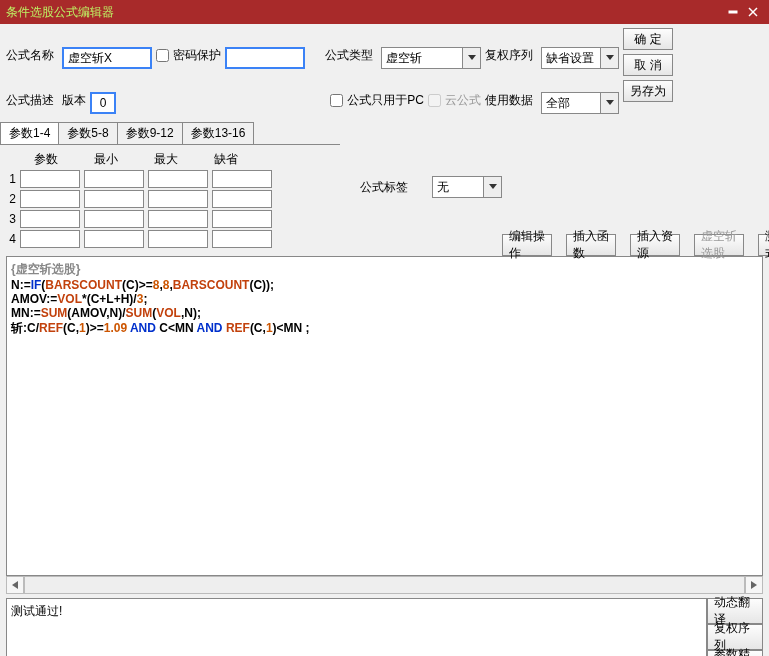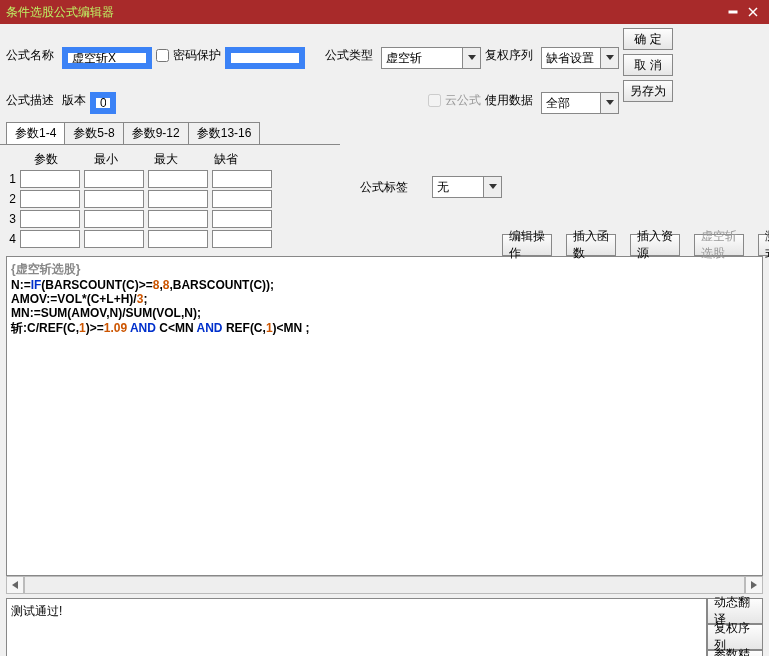--- a/index.html
+++ b/index.html
@@ -5,45 +5,45 @@
 * { box-sizing: border-box; margin: 0; padding: 0; font-family: "Microsoft YaHei", SimSun, sans-serif; font-size: 12px; }
 body { background: #f0f0f0; width: 769px; height: 656px; overflow: hidden; }
 .titlebar { background: #a82a2a; color: #bef264; height: 24px; display: flex; align-items: center; padding: 0 6px; }
 .titlebar .title { flex: 1; }
 .titlebar .winbtn { width: 20px; height: 20px; display: flex; align-items: center; justify-content: center; cursor: pointer; }
 .titlebar .winbtn svg { stroke: #fff; fill: none; }
 .topform { padding: 4px 6px; display: grid; grid-template-columns: 1fr 140px; gap: 4px; }
 .topform-left { display: flex; flex-direction: column; gap: 4px; }
 .row { display: flex; align-items: flex-start; gap: 4px; margin-top: 19px; }
 .lbl { width: 52px; color: #000; }
-.txtbox { background: #fff; border: 6px solid #3b82f6; height: 22px; padding: 2px 4px; }
+.txtbox { background: #fff; border: 2px solid #3b82f6; height: 22px; padding: 2px 4px; }
 .chkrow { display: flex; align-items: center; gap: 4px; }
 .chkrow input[type=checkbox] { width: 13px; height: 13px; }
 .combo { display: flex; align-items: center; background: #fff; border: 1px solid #888; height: 22px; }
 .combo .cval { flex: 1; padding: 0 4px; }
 .combo .carrow { width: 18px; height: 100%; border-left: 1px solid #888; display: flex; align-items: center; justify-content: center; background: #eee; }
 .carrow svg { fill: #333; }
 .btn { background: linear-gradient(#fdfdfd,#e6e6e6); border: 1px solid #888; height: 22px; padding: 0 6px; display: flex; align-items: center; justify-content: center; cursor: pointer; min-width: 50px; }
 .btn.disabled { color: #999; }
 .rightbtns { display: flex; flex-direction: column; gap: 4px; align-items: flex-start; }
 .rightbtns .btn { width: 50px; }
-.tabsrow { display: flex; border-bottom: 1px solid #888; margin-top: 4px; padding-left: 6px; }
+.tabsrow { display: flex; border-bottom: 1px solid #888; margin-top: 4px; padding-left: 0; }
 .tab { border: 1px solid #888; border-bottom: none; padding: 2px 8px; background: #f0f0f0; margin-right: -1px; cursor: pointer; }
 .tab.active { background: #fff; }
 .paramgrid { padding: 6px; display: flex; gap: 6px; }
 .paramgrid .phead { display: flex; margin-bottom: 2px; }
 .paramgrid .phead span { width: 60px; text-align: center; }
 .paramgrid .prow { display: flex; gap: 4px; margin-bottom: 2px; align-items: center; }
 .paramgrid .pnum { width: 10px; text-align: right; }
 .paramgrid .pcell { width: 60px; height: 18px; border: 1px solid #888; background: #fff; }
 .btnrow { display: flex; gap: 14px; justify-content: flex-end; padding-right: 6px; align-items: flex-end; }
 .codearea { border: 1px solid #888; background: #fff; margin: 0 6px; height: 320px; padding: 4px; overflow: auto; font-family: "Courier New", monospace; font-size: 13px; font-weight: bold; }
 .codetitle { color: #888; }
 .kw-blue { color: #0030cc; }
-.kw-green { color: #000000; }
+.kw-green { color: #c2410c; }
 .kw-num { color: #cc5500; }
 .kw-black { color: #000; }
 .scroll { display: flex; margin: 0 6px; }
 .scroll .track { flex: 1; height: 18px; background: #eee; border: 1px solid #bbb; position: relative; }
 .scroll .end { width: 18px; height: 18px; border: 1px solid #bbb; background: #f6f6f6; display: flex; align-items: center; justify-content: center; }
 .bottom { display: flex; margin: 4px 6px 0 6px; }
 .statusbox { flex: 1; border: 1px solid #888; background: #fff; height: 104px; padding: 4px; color: #000; }
 .sidebtns { display: flex; flex-direction: column; }
 .sidebtns .btn { width: 56px; height: 26px; margin: 0; border-radius: 0; }
 .upper { display: flex; }
@@ -98,20 +98,24 @@
               <polygon points="0,0 8,0 4,5"></polygon>
             </svg>
           </span>
         </span>
     </div>
     <div class="row">
       <span class="lbl">公式描述</span>
       <span>版本</span>
       <input class="txtbox" style="width: 26px; text-align: center;" value="0">
       <span style="flex:1"></span>
+      <span class="chkrow">
+          <input type="checkbox" style="">
+          <span>公式只用于PC</span>
+        </span>
       <span class="chkrow" style="color:#999">
           <input type="checkbox" disabled="" style="">
           <span>云公式</span>
         </span>
       <span class="ur-lbl">使用数据</span>
       <span class="combo" style="width:78px">
           <span class="cval">全部</span>
           <span class="carrow">
             <svg width="8" height="6">
               <polygon points="0,0 8,0 4,5"></polygon>

